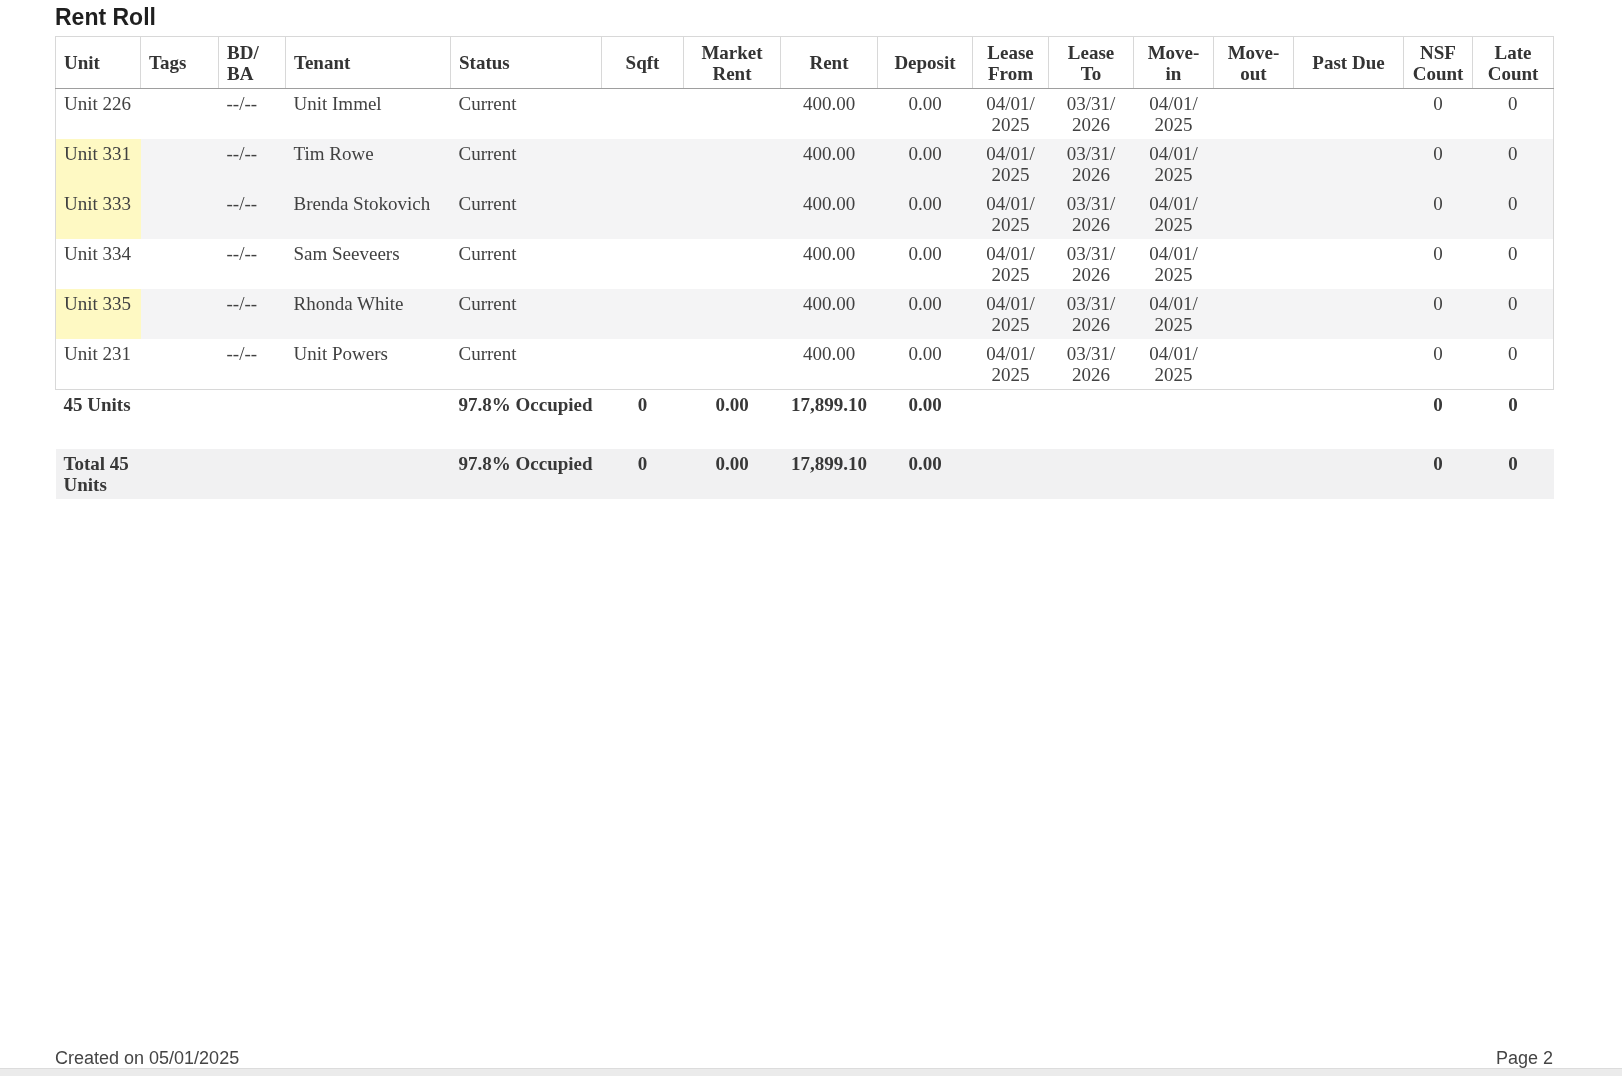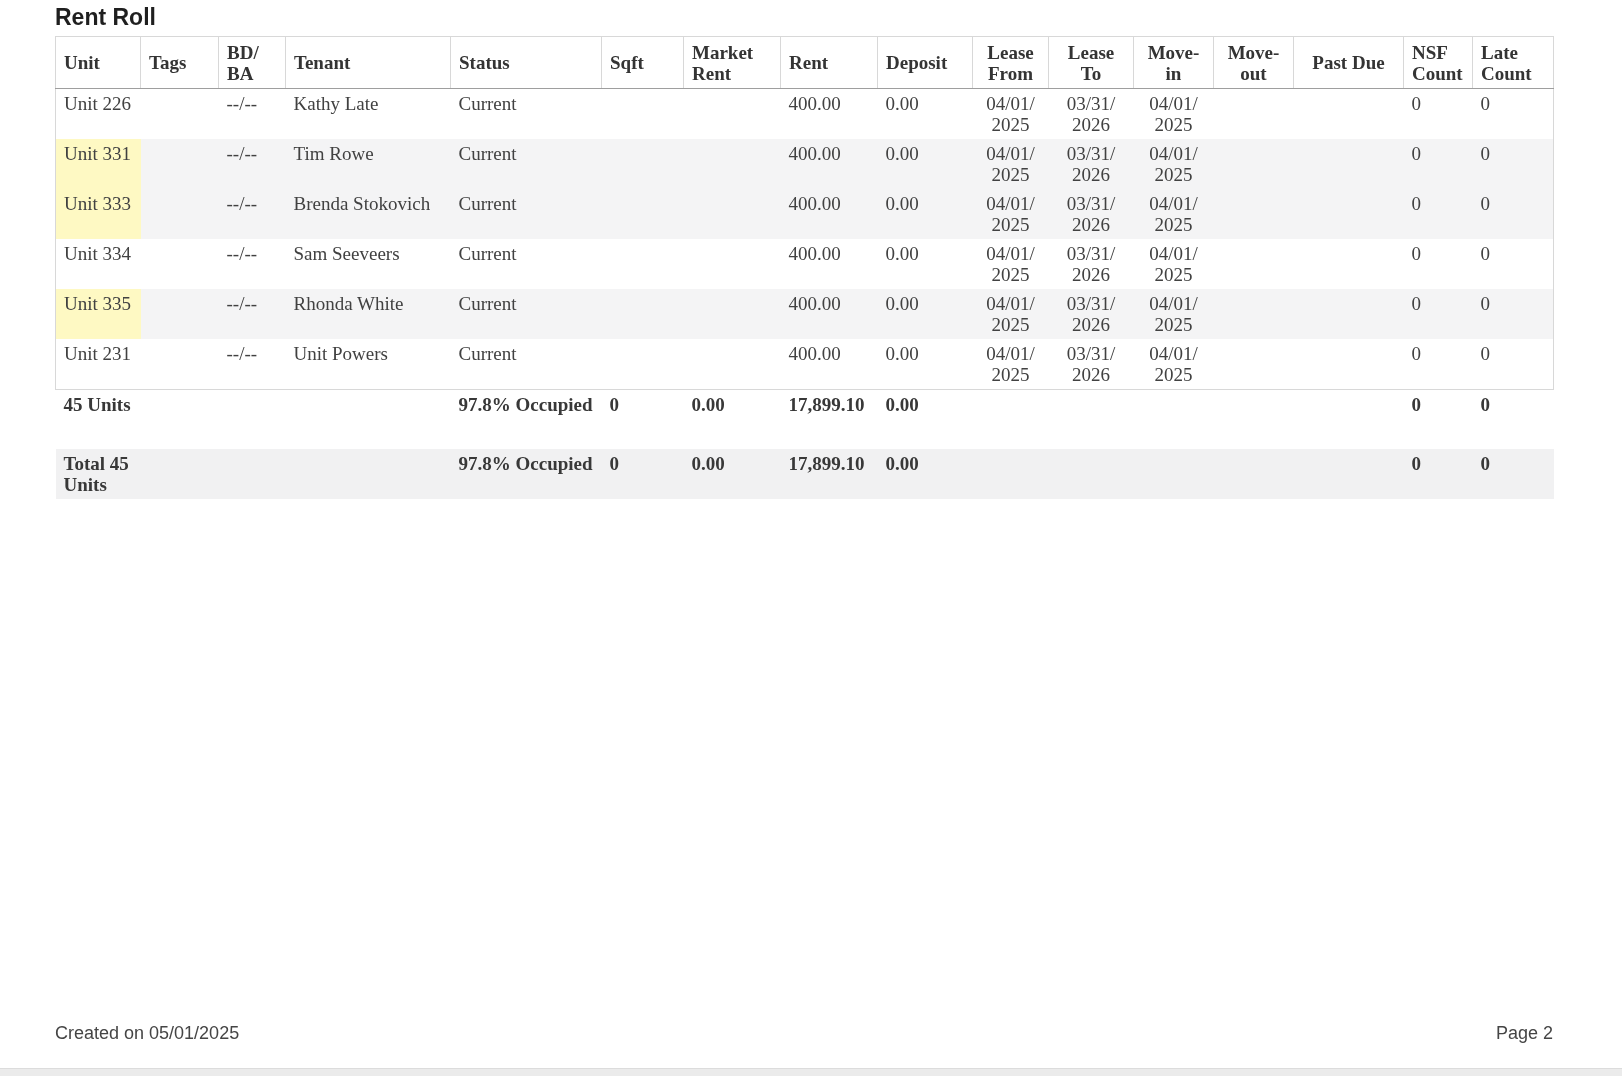--- a/index.html
+++ b/index.html
@@ -74,26 +74,26 @@
   }
   
   .c0 { width: 85px; }  .c1 { width: 78px; }  .c2 { width: 67px; }
   .c3 { width: 165px; } .c4 { width: 151px; } .c5 { width: 82px; }
   .c6 { width: 97px; }  .c7 { width: 97px; }  .c8 { width: 95px; margin-top: 44px; }
   .c9 { width: 76px; }  .c10 { width: 85px; } .c11 { width: 80px; }
   .c12 { width: 80px; } .c13 { width: 110px; }.c14 { width: 69px; }
   .c15 { width: 81px; }
   
   .c0,.c1,.c2,.c3,.c4 { text-align: left; }
-  .c5,.c6,.c7,.c8,.c14,.c15 { text-align: left; }
+  .c5,.c6,.c7,.c8,.c14,.c15 { text-align: center; }
   .c9,.c10,.c11,.c12,.c13 { text-align: center; }
   .footer {
     position: absolute;
     left: 55px;
-    bottom: 32px;
+    bottom: 7px;
     width: 1498px;
     display: flex;
     justify-content: space-between;
     font-size: 18px;
     color: #454545;
   }
   .bottom-strip {
     position: absolute;
     left: 0; bottom: 0;
     width: 1622px; height: 8px;
@@ -134,21 +134,21 @@
 Count</th>
             <th class="c15">Late
 Count</th>
           </tr>
       </thead>
       <tbody>
           <tr class="data-row">
             <td class="c0">Unit 226</td>
             <td class="c1"></td>
             <td class="c2">--/--</td>
-            <td class="c3">Kathy Late</td>
+            <td class="c3">Unit Immel</td>
             <td class="c4">Current</td>
             <td class="c5"></td>
             <td class="c6"></td>
             <td class="c7">400.00</td>
             <td class="c8">0.00</td>
             <td class="c9">04/01/
 2025</td>
             <td class="c10">03/31/
 2026</td>
             <td class="c11">04/01/

